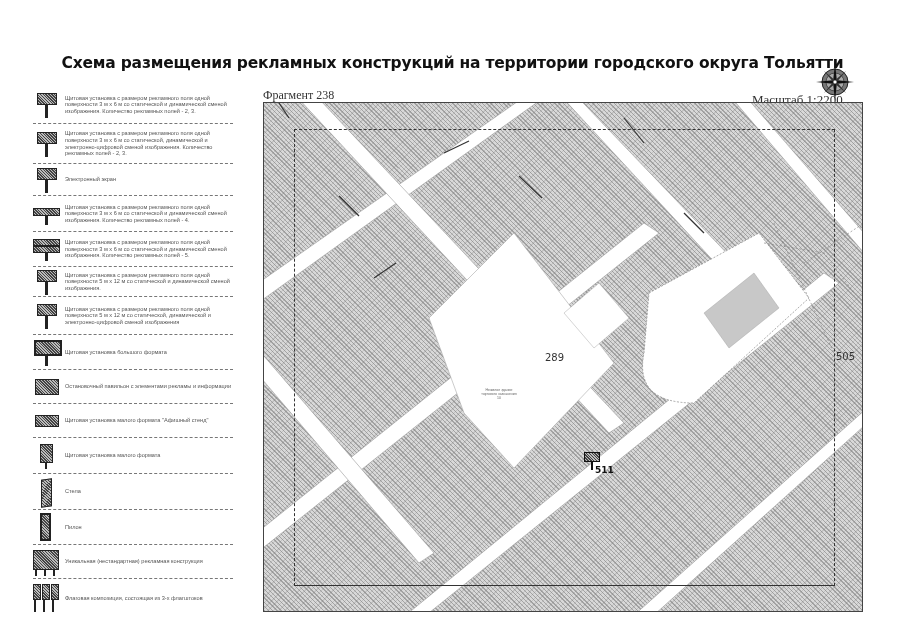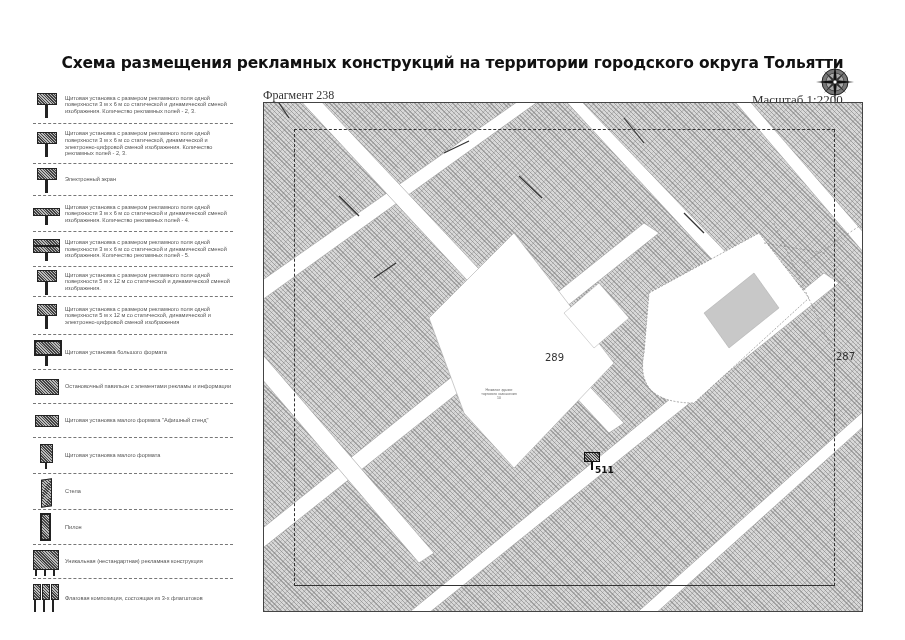--- a/index.html
+++ b/index.html
@@ -229,20 +229,20 @@
       <line x1="110" y1="175" x2="132" y2="160"></line>
       <line x1="360" y1="15" x2="380" y2="40"></line>
       <line x1="420" y1="110" x2="440" y2="130"></line>
       <line x1="15" y1="0" x2="25" y2="15"></line>
     </g>
   </svg>
   <div class="inner-border"></div>
 
   <div class="bldg-label" style="left:215px;top:285px">Нежилое здание торгового назначения 10</div>
   <div class="map-label" style="left:281px;top:249px">289</div>
-  <div class="map-label" style="left:572px;top:248px">287</div>
+  <div class="map-label" style="left:572px;top:248px">505</div>
 
   <div class="ad-marker" style="left:320px;top:349px">
     <div class="hatch" style="width:14px;height:8px;border:1px solid #111"></div>
     <div style="position:absolute;left:7px;top:10px;width:2px;height:8px;background:#111"></div>
   </div>
   <div class="ad-marker-label" style="left:331px;top:362px">511</div>
 </div>
 
 </body></html>

